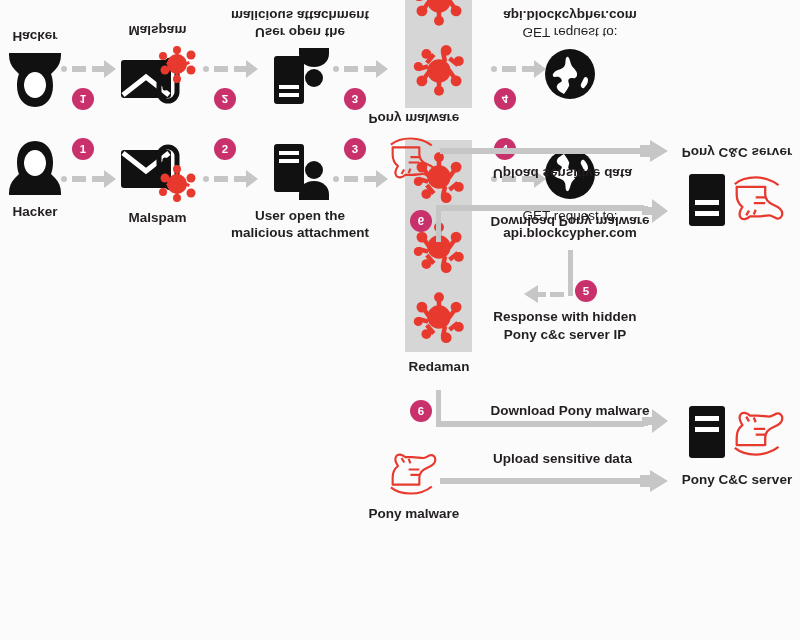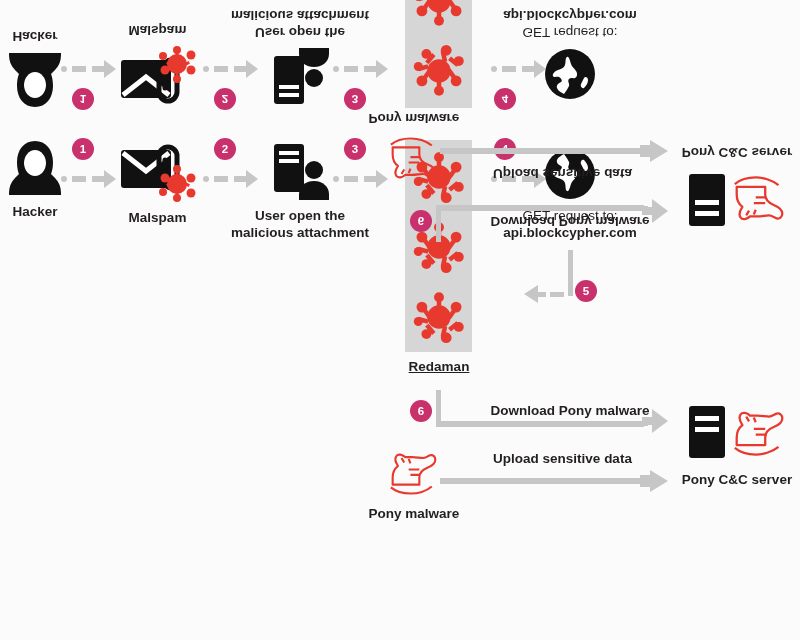--- a/index.html
+++ b/index.html
@@ -291,21 +291,21 @@
         <circle cx="7" cy="35" r="5"></circle>
         <rect x="27.5" y="10" width="5" height="12"></rect>
             <rect x="14" y="20" width="5" height="12" transform="rotate(-35 16 26)"></rect>
         <rect x="42" y="20" width="5" height="12" transform="rotate(35 44 26)"></rect>
             <rect x="44" y="34" width="5" height="12" transform="rotate(50 46 40)"></rect>
         <rect x="33" y="40" width="5" height="12" transform="rotate(12 35 46)"></rect>
             <rect x="18" y="38" width="5" height="12" transform="rotate(-40 20 44)"></rect>
         <rect x="10" y="29" width="5" height="11" transform="rotate(-75 12 34)"></rect>
           </g>
       </svg>
-      <div class="lbl" style="left:389px;top:238px;width:100px;text-decoration:underline;">Redaman</div>
+      <div class="lbl" style="left:389px;top:238px;width:100px;">Redaman</div>
 
       <div class="node" style="left:490px;top:28px;width:160px;">
         <svg class="icon" width="52" height="52" viewBox="0 0 52 52">
           <circle cx="26" cy="26" r="25" fill="#111"></circle>
           <path fill="#fff" d="M20 6c-3 2-6 3-7 6s2 5 4 6 0 4-2 5-5-1-6 1 2 5 5 6 6 2 7 5 0 7 2 8 3-4 4-7 3-4 5-7 1-6-1-7-4 1-6-1 1-5 0-7-2-4-5-8z"></path>
           <path fill="#fff" d="M40 12c2 2 4 5 4 8s-3 4-4 2-2-4-3-6 1-5 3-4z"></path>
         </svg>
         <div class="cap" style="font-weight:400;">GET request to:</div>
         <div class="cap" style="margin-top:0">api.blockcypher.com</div>
       </div>
@@ -315,20 +315,24 @@
         <path d="M32 8h12v-6l12 9-12 9v-6H32z" fill="#c6c6c6"></path>
       </svg>
       <div class="badge" style="left:494px;top:18px;">4</div>
 
       <svg class="connector" style="left:498px;top:130px;" width="92" height="60" viewBox="0 0 92 60">
         <rect x="70" y="0" width="5" height="46" fill="#c6c6c6"></rect>
         <rect x="52" y="42" width="14" height="5" fill="#c6c6c6"></rect>
         <path d="M40 42h8v5h-8v6l-14-9 14-9z" fill="#c6c6c6"></path>
       </svg>
       <div class="badge" style="left:575px;top:160px;">5</div>
+      <div class="lbl" style="left:480px;top:188px;width:170px;">
+        <div>Response with hidden</div>
+        <div>Pony c&amp;c server IP</div>
+      </div>
 
       <svg class="connector" style="left:428px;top:270px;" width="240" height="50" viewBox="0 0 240 50">
         <path d="M8 0v36h212v-5H13V0z" fill="#c6c6c6"></path>
         <rect x="8" y="31" width="208" height="6" fill="#c6c6c6"></rect>
         <path d="M214 27h10v-8l16 12-16 12v-8h-10z" fill="#c6c6c6"></path>
       </svg>
       <div class="badge" style="left:410px;top:280px;">6</div>
       <div class="lbl" style="left:455px;top:282px;width:230px;">Download Pony malware</div>
 
       <svg class="connector" style="left:440px;top:350px;" width="228" height="22" viewBox="0 0 228 22">

